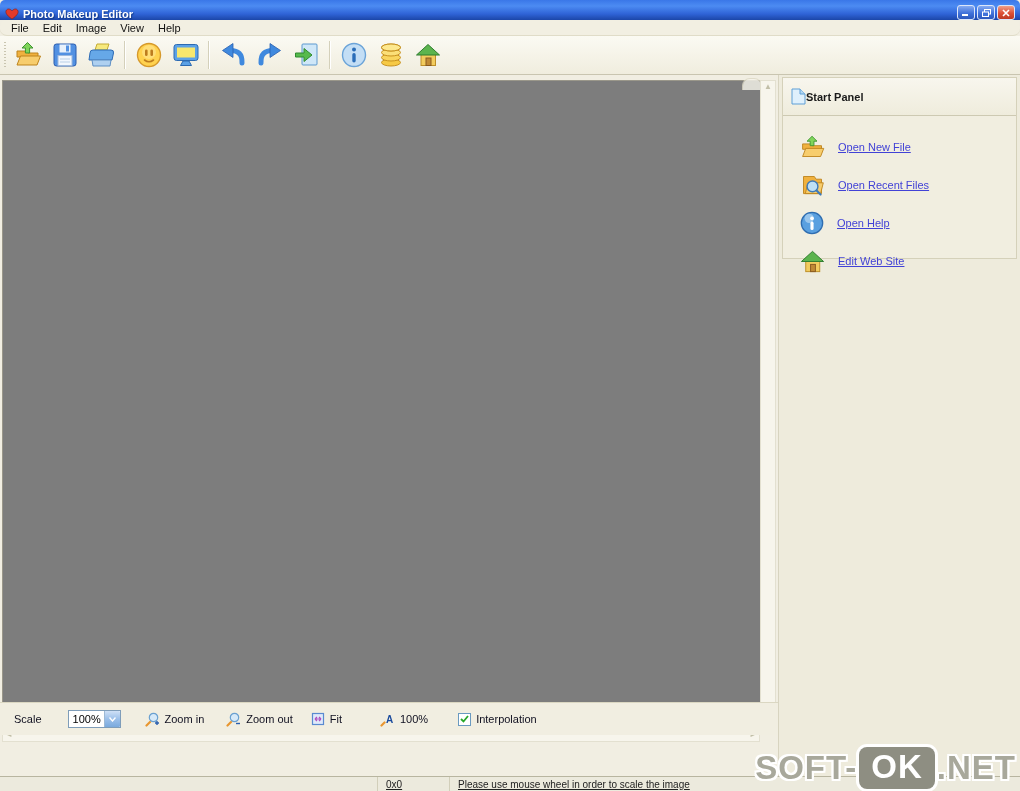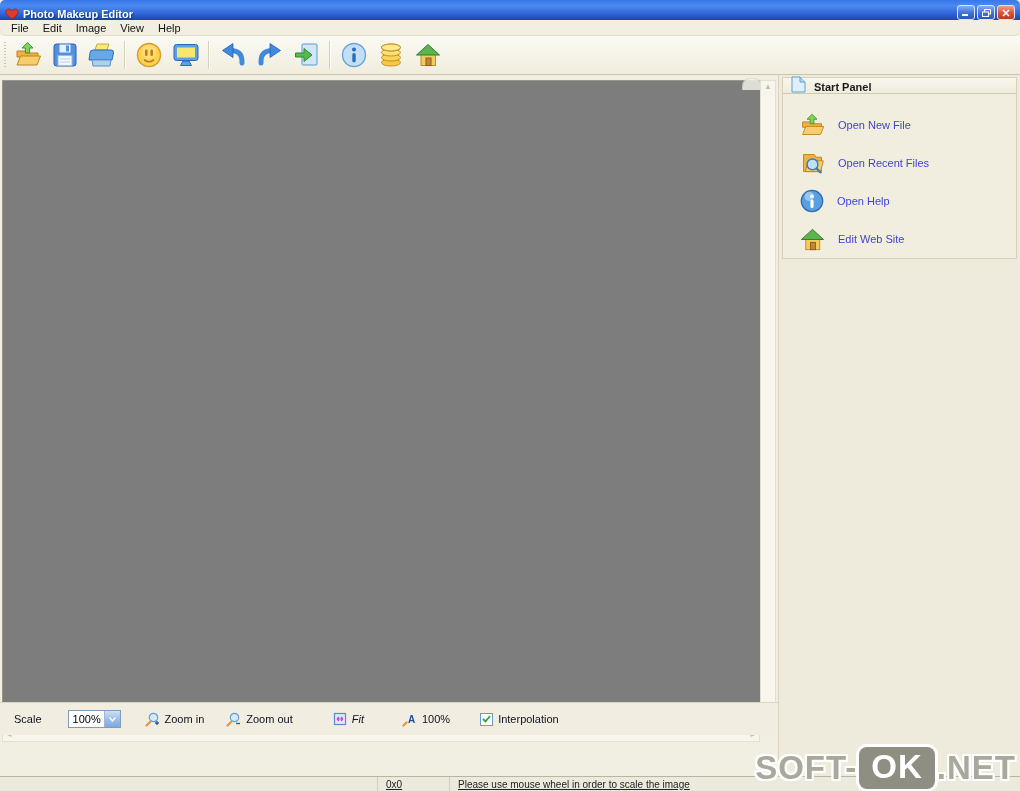--- a/index.html
+++ b/index.html
@@ -67,46 +67,46 @@
   .scroll-arrow { color:#c2bfa8; font-size:8px; line-height:8px; }
   .splitter-tab {
     position:absolute; left:742px; top:3px; width:20px; height:12px;
     background:#f7f5ec; border:1px solid #dcd8c4; border-bottom:none; border-radius:8px 8px 0 0; opacity:.8;
   }
 
   
   .panel { position:absolute; left:778px; top:75px; width:242px; height:701px; background:#eeebdc; border-left:1px solid #d8d4c0; }
   .start-box { position:absolute; left:3px; top:2px; width:235px; height:182px; background:#f1eee0; border:1px solid #d5d1ba; }
   .start-header {
-    height:16px; background:linear-gradient(180deg,#f8f6ee,#efecdc);
-    border-bottom:1px solid #cdc9b2; display:flex; align-items:flex-end; padding-left:8px; gap:8px;
+    height:38px; background:linear-gradient(180deg,#f8f6ee,#efecdc);
+    border-bottom:1px solid #cdc9b2; display:flex; align-items:center; padding-left:8px; 
   }
   .start-title { font-size:11px; font-weight:bold; color:#1a1a1a; }
   .links { padding:12px 0 0 16px; }
   .link-row { display:flex; align-items:center; gap:12px; height:38px; cursor:pointer; }
-  .link-label { font-size:11px; color:#4242d6; }
+  .link-label { font-size:11px; color:#4242d6; text-decoration:underline; }
 
   
   .zoombar {
     position:absolute; left:0; top:702px; width:778px; height:33px;
     background:#f1eee1; border-top:1px solid #dbd7c2;
     display:flex; align-items:center; padding-left:14px; font-size:11px; color:#101020;
   }
   .scale-label { margin-right:26px; }
   .combo { width:53px; height:18px; background:#fff; border:1px solid #7f9db9; display:flex; cursor:pointer; }
   .combo-value { flex:1; font-size:11px; padding:2px 0 0 4px; color:#000; }
   .combo-btn {
     width:16px; height:100%; border-left:1px solid #9db9d5; border-radius:0 1px 1px 0;
     background:linear-gradient(180deg,#cfe0f6 0%,#9cc0ea 50%,#7aaade 100%);
     display:flex; align-items:center; justify-content:center;
   }
   .zb-item { display:flex; align-items:center; gap:5px; cursor:pointer; }
   .zb-item.zi { margin-left:24px; }
   .zb-item.zo { margin-left:22px; }
-  .zb-item.fit { margin-left:40px;font-style:italic; }
+  .zb-item.fit { margin-left:18px; }
   .zb-item.hund { margin-left:38px; }
   .interp { display:flex; align-items:center; gap:5px; margin-left:30px; cursor:pointer; }
   .checkbox { width:13px; height:13px; background:#fff; border:1px solid #6a9ac0; display:flex; align-items:center; justify-content:center; }
 
   
   .statusbar {
     position:absolute; left:0; top:776px; width:1020px; height:15px;
     background:#eceadd; border-top:1px solid #b8b5a0;
     display:flex; font-size:10px; color:#222;text-decoration:underline;
   }

